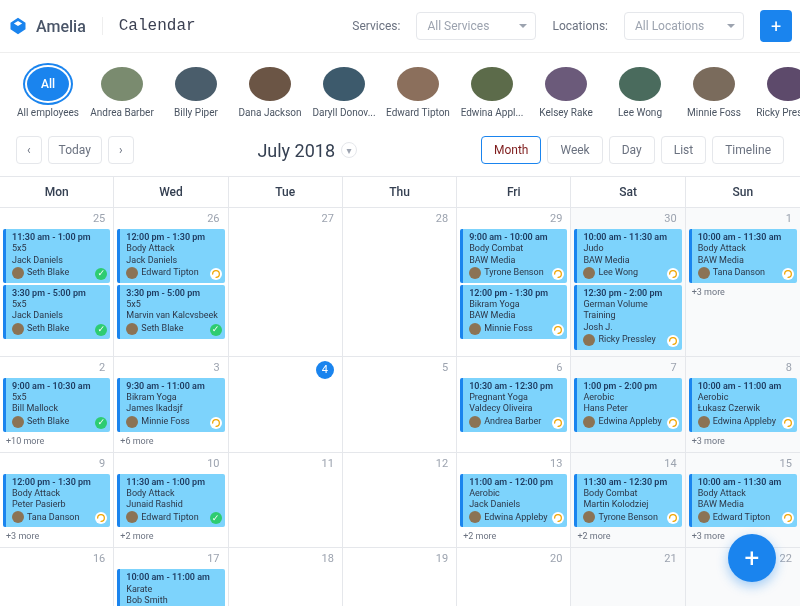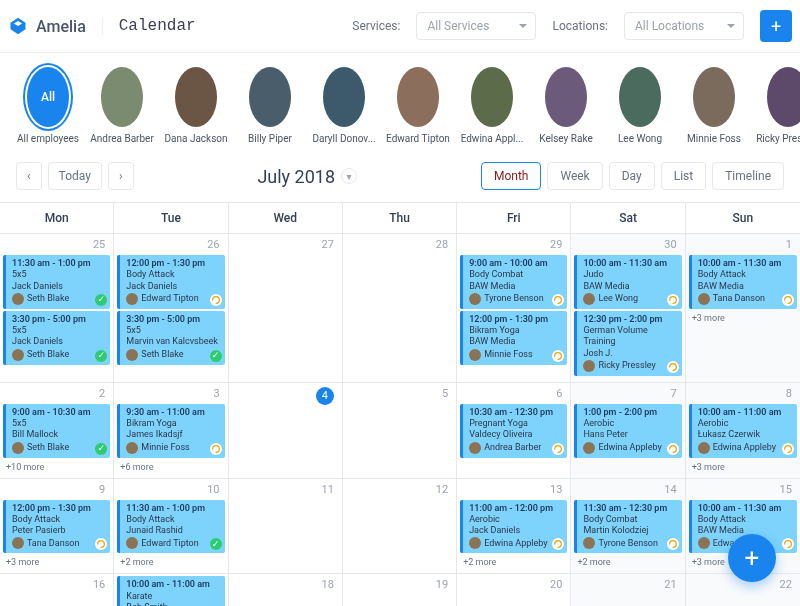--- a/index.html
+++ b/index.html
@@ -8,21 +8,21 @@
 .logo { display: flex; align-items: center; gap: 8px; font-size: 16px; font-weight: 500; color: #4a5568; }
 .logo-icon { width: 20px; height: 20px; }
 .title { font-size: 16px; color: #3a3f51; border-left: 1px solid #eee; padding-left: 16px; font-family: Liberation Mono, monospace; }
 .spacer { flex: 1; }
 .filter-label { font-size: 12px; color: #6b7280; }
 .dropdown { border: 1px solid #e5e7eb; border-radius: 4px; padding: 6px 24px 6px 10px; font-size: 12px; color: #9ca3af; position: relative; min-width: 120px; cursor: pointer; }
 .dropdown::after { content: ""; position: absolute; right: 8px; top: 50%; width: 0; height: 0; border-left: 4px solid transparent; border-right: 4px solid transparent; border-top: 4px solid #9ca3af; transform: translateY(-50%); }
 .add-btn { width: 32px; height: 32px; background: #1a84ee; color: #fff; border-radius: 4px; display: flex; align-items: center; justify-content: center; font-size: 18px; cursor: pointer; }
 .employees { display: flex; gap: 10px; padding: 14px 16px 10px; overflow: hidden; }
 .emp { display: flex; flex-direction: column; align-items: center; gap: 6px; width: 64px; flex: 0 0 auto; cursor: pointer; }
-.avatar { width: 42px; height: 60px; border-radius: 50%; background: #c4b5a0; display: flex; align-items: center; justify-content: center; overflow: hidden; text-align: center; }
+.avatar { width: 42px; height: 34px; border-radius: 50%; background: #c4b5a0; display: flex; align-items: center; justify-content: center; overflow: hidden; text-align: center; }
 .avatar-all { background: #1a84ee; color: #fff; font-size: 12px; font-weight: 500; box-shadow: 0 0 0 2px #fff, 0 0 0 4px #1a84ee; }
 .emp-name { font-size: 10px; color: #4b5563; text-align: center; white-space: nowrap; overflow: hidden; text-overflow: ellipsis; width: 100%; }
 .toolbar { display: flex; align-items: center; padding: 8px 16px 12px; }
 .nav-btn { border: 1px solid #e5e7eb; border-radius: 4px; padding: 6px 10px; font-size: 12px; color: #6b7280; cursor: pointer; background: #fff; }
 .nav-group { display: flex; gap: 6px; }
 .month-title { flex: 1; text-align: center; font-size: 18px; color: #354052; font-weight: 400; display: flex; align-items: center; justify-content: center; gap: 6px; }
 .month-title .dd { font-size: 10px; color: #9ca3af; border: 1px solid #e5e7eb; border-radius: 50%; width: 16px; height: 16px; display: flex; align-items: center; justify-content: center; }
 .view-group { display: flex; gap: 6px; }
 .view-btn { border: 1px solid #e5e7eb; border-radius: 4px; padding: 6px 12px; font-size: 12px; color: #6b7280; cursor: pointer; }
 .view-btn.active { border-color: #1a84ee; color: #7f1d1d; }
@@ -72,26 +72,26 @@
 <div class="employees" id="employees">
     <div class="emp">
       <div class="avatar avatar-all">All</div>
       <div class="emp-name">All employees</div>
     </div>
     <div class="emp">
       <div class="avatar" style="background: rgb(122, 139, 111);"></div>
       <div class="emp-name">Andrea Barber</div>
     </div>
     <div class="emp">
+      <div class="avatar" style="background: rgb(74, 93, 107);"></div>
+      <div class="emp-name">Billy Piper</div>
+    </div>
+    <div class="emp">
       <div class="avatar" style="background: rgb(107, 85, 69);"></div>
       <div class="emp-name">Dana Jackson</div>
-    </div>
-    <div class="emp">
-      <div class="avatar" style="background: rgb(74, 93, 107);"></div>
-      <div class="emp-name">Billy Piper</div>
     </div>
     <div class="emp">
       <div class="avatar" style="background: rgb(61, 90, 108);"></div>
       <div class="emp-name">Daryll Donov...</div>
     </div>
     <div class="emp">
       <div class="avatar" style="background: rgb(139, 111, 92);"></div>
       <div class="emp-name">Edward Tipton</div>
     </div>
     <div class="emp">
@@ -131,22 +131,22 @@
       <div class="view-btn">Week</div>
       <div class="view-btn">Day</div>
       <div class="view-btn">List</div>
       <div class="view-btn">Timeline</div>
     </div>
 </div>
 
 <div class="calendar">
   <div class="dow-row" id="dow">
       <div class="dow">Mon</div>
+      <div class="dow">Wed</div>
       <div class="dow">Tue</div>
-      <div class="dow">Wed</div>
       <div class="dow">Thu</div>
       <div class="dow">Fri</div>
       <div class="dow">Sat</div>
       <div class="dow">Sun</div>
     </div>
   <div class="weeks" id="weeks">
       <div class="week">
         <div class="day">
           <div class="daynum"><span>25</span></div>
           <div class="event">
@@ -468,20 +468,21 @@
             </div>
           </div>
           <div class="more">+3 more</div>
         </div>
       </div>
       <div class="week">
         <div class="day">
           <div class="daynum"><span>16</span></div>
         </div>
         <div class="day">
+          <div class="daynum"><span>17</span></div>
           <div class="event">
             <div class="time">10:00 am - 11:00 am</div>
             <div class="svc">Karate</div>
             <div class="cust">Bob Smith</div>
           </div>
         </div>
         <div class="day">
           <div class="daynum"><span>18</span></div>
         </div>
         <div class="day">

